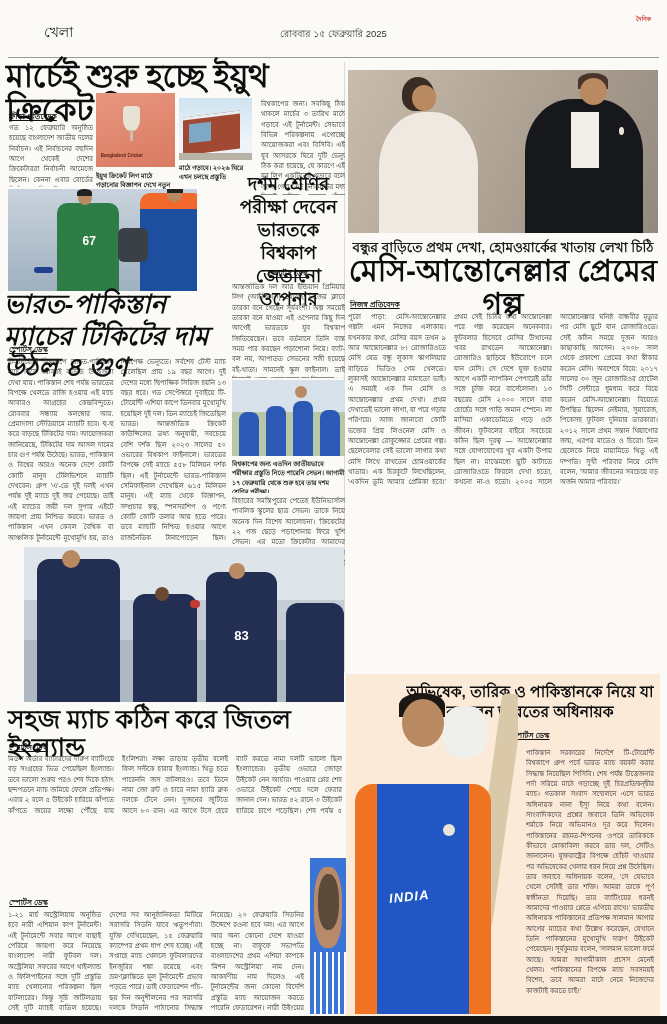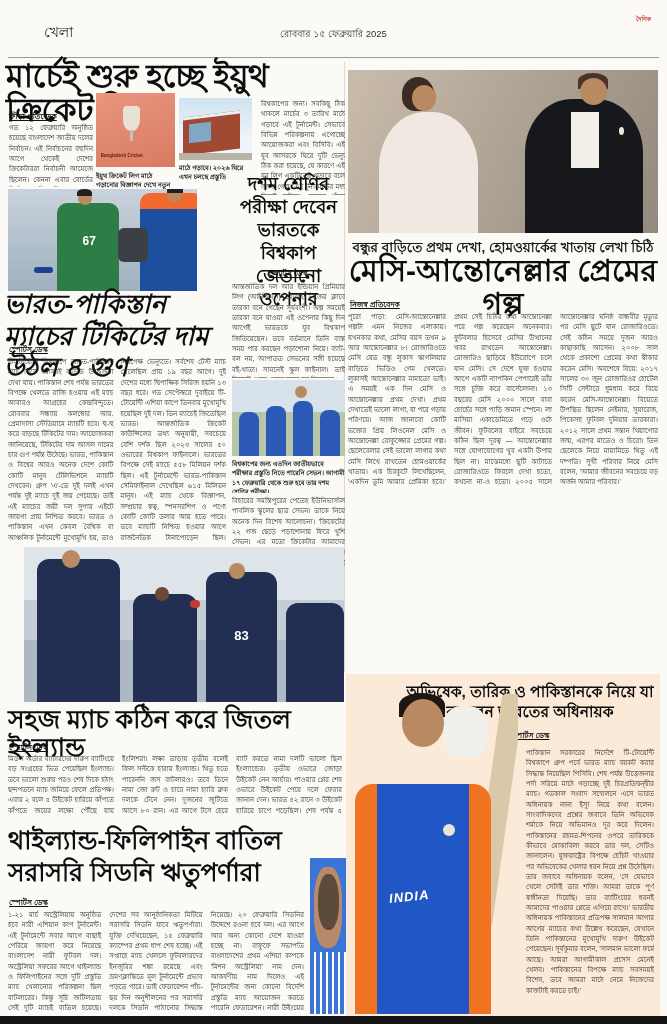--- a/index.html
+++ b/index.html
@@ -159,21 +159,20 @@
     <div class="head" style="left:12%;top:2%;width:18px;height:18px;"></div>
     <div class="head" style="left:41%;top:26%;width:14px;height:14px;background:#6b4a33;"></div>
     <div class="head" style="left:64%;top:10%;width:16px;height:16px;"></div>
     <div class="cuff" style="left:52%;top:34%;width:10px;height:8px;"></div>
     <div class="num" style="left:57%;top:52%;width:22%;font-size:13px;">83</div>
   </div>
   <div class="abs headline h-england">সহজ ম্যাচ কঠিন করে জিতল ইংল্যান্ড</div>
   <div class="abs byline" style="left:9px;top:742px;">স্পোর্টস ডেস্ক</div>
   <div class="abs t cols3" style="left:8px;top:754px;width:334px;height:66px;">মিডল অর্ডার ব্যাটারদের দারুণ ব্যাটিংয়ে বড় সংগ্রহের ভিত পেয়েছিল ইংল্যান্ড। তবে ভালো শুরুর পরও শেষ দিকে হঠাৎ ছন্দপতনে ম্যাচ জমিয়ে ফেলে প্রতিপক্ষ। এবার ২ বলে ৫ উইকেট হারিয়ে কাঁপতে কাঁপতে জয়ের লক্ষ্যে পৌঁছে যায় ইংলিশরা। লক্ষ্য তাড়ায় তৃতীয় বলেই ফিল সল্টকে হারায় ইংল্যান্ড। থিতু হতে পারেননি জস বাটলারও। তবে তিনে নামা জো রুট ও চারে নামা হ্যারি ব্রুক দলকে টেনে নেন। দুজনের জুটিতে আসে ৮০ রান। এর আগে টসে হেরে ব্যাট করতে নামা দলটি ভালো ছিল ইংল্যান্ডের। তৃতীয় ওভারে জোড়া উইকেট নেন আর্চার। পাওয়ার প্লের শেষ ওভারে উইকেট পেয়ে দলে ফেরার জানান দেন। ভারত ৪২ রানে ৩ উইকেট হারিয়ে চাপে পড়েছিল। শেষ পর্যন্ত ৫ উইকেটের জয়ে গ্রুপে শীর্ষস্থান ধরে রাখল ইংল্যান্ড।</div>
 
-  <div class="abs headline h-thailand">থাইল্যান্ড-ফিলিপাইন বাতিল সরাসরি সিডনি ঋতুপর্ণারা</div>
   <div class="abs byline" style="left:9px;top:897px;">স্পোর্টস ডেস্ক</div>
   <div class="abs t cols3" style="left:8px;top:910px;width:296px;height:104px;">১-২১ মার্চ অস্ট্রেলিয়ায় অনুষ্ঠিত হবে নারী এশিয়ান কাপ টুর্নামেন্ট। এই টুর্নামেন্টে সবার আগে বাছাই পেরিয়ে জায়গা করে নিয়েছে বাংলাদেশ নারী ফুটবল দল। অস্ট্রেলিয়া সফরের আগে থাইল্যান্ড ও ফিলিপাইনের সঙ্গে দুটি প্রস্তুতি ম্যাচ খেলানোর পরিকল্পনা ছিল বাটলারের। কিন্তু সূচি জটিলতায় সেই দুটি ম্যাচই বাতিল হয়েছে। দেশের সব আনুষ্ঠানিকতা মিটিয়ে সরাসরি সিডনি যাবে ঋতুপর্ণারা। যুক্তি দেখিয়েছেন, ১৫ ফেব্রুয়ারি ক্যাম্পের প্রথম ধাপ শেষ হচ্ছে। এই সপ্তাহে ম্যাচ খেললে ফুটবলারদের ইনজুরির শঙ্কা রয়েছে এবং ভ্রমণক্লান্তিতে মূল টুর্নামেন্টে প্রভাব পড়তে পারে। তাই ফেডারেশন পাঁচ-ছয় দিন অনুশীলনের পর সরাসরি দলকে সিডনি পাঠানোর সিদ্ধান্ত নিয়েছে। ২০ ফেব্রুয়ারি সিডনির উদ্দেশে রওনা হবে দল। এর আগে আর অন্য কোনো দেশে যাওয়া হচ্ছে না। বাফুফে সভাপতি বাংলাদেশের প্রথম এশিয়া কাপকে 'মিশন অস্ট্রেলিয়া' নাম দেন। আকর্ষণীয় নাম দিলেও এই টুর্নামেন্টের জন্য কোনো বিদেশি প্রস্তুতি ম্যাচ আয়োজন করতে পারেনি ফেডারেশন। নারী উইংয়ের প্রধান জানান, অস্ট্রেলিয়ায় পৌঁছে নিবিড় ক্যাম্প ও অনুশীলন ম্যাচ হওয়ার পরিকল্পনা রয়েছে। 'নিয়মিত এশিয়া কাপে খেলা দলগুলোর সঙ্গে প্রস্তুতির চেষ্টা করছি। আমরা চাই মেয়েরা সেরা প্রস্তুতি নিয়েই মাঠে নামুক' — বললেন তিনি।</div>
   <div class="photo ph-sliver" style="left:310px;top:858px;width:36px;height:156px;">
     <div class="arm"></div>
     <div class="tattoo"></div>
     <div class="stripe"></div>
   </div>
 
   <div class="photo ph-messi" style="left:348px;top:70px;width:310px;height:163px;">
     <div class="bride"></div>

